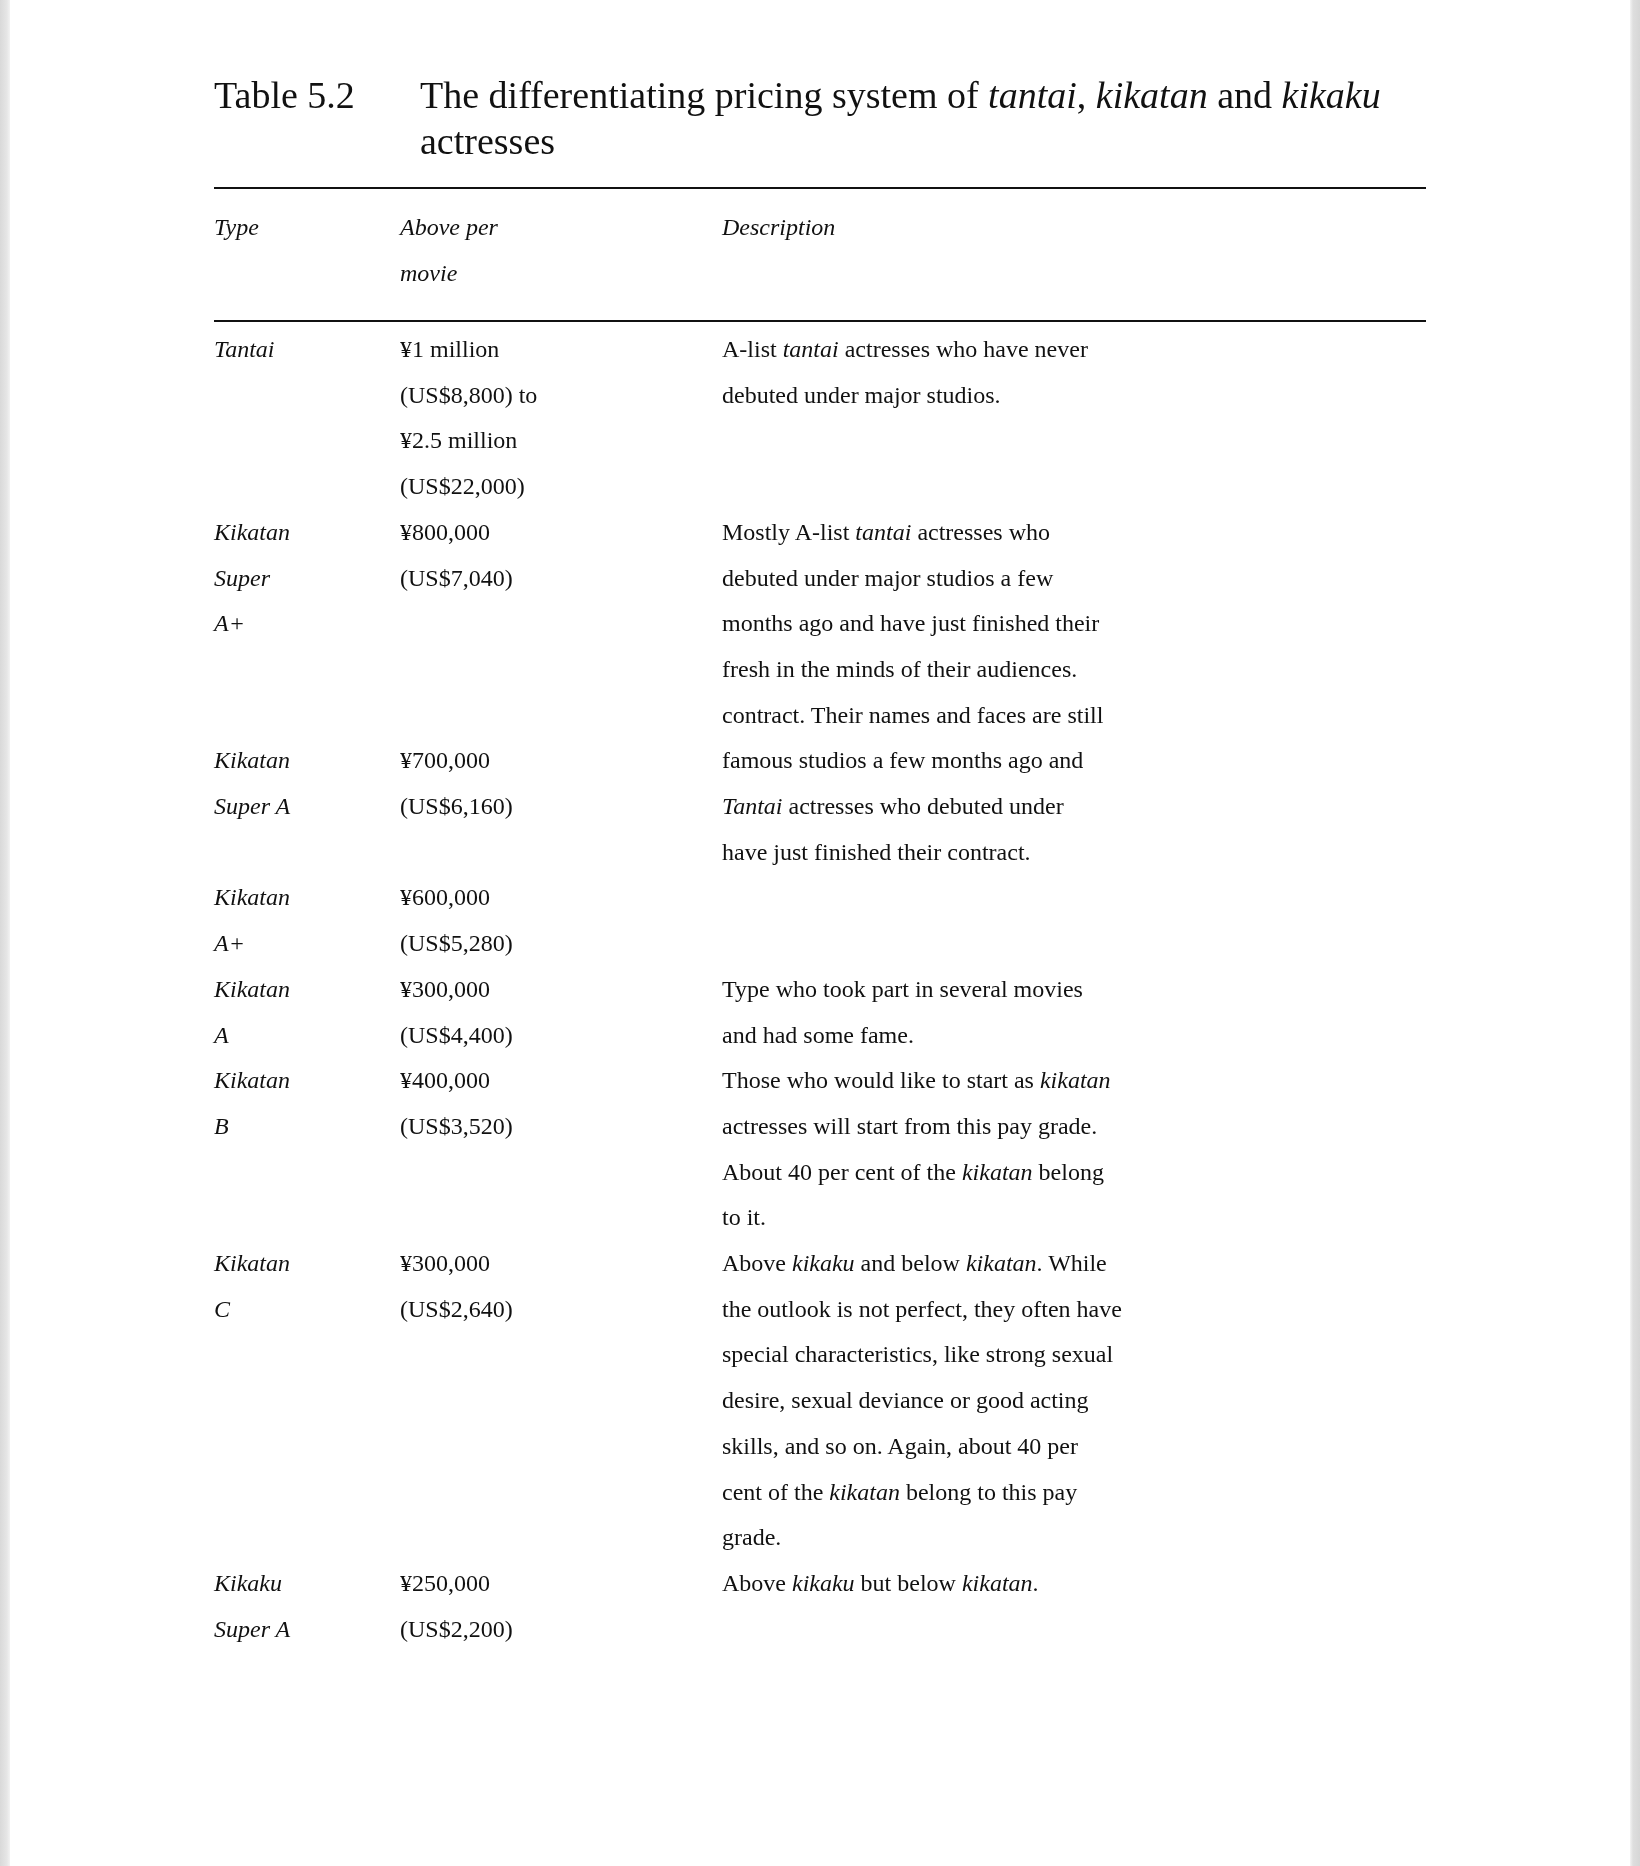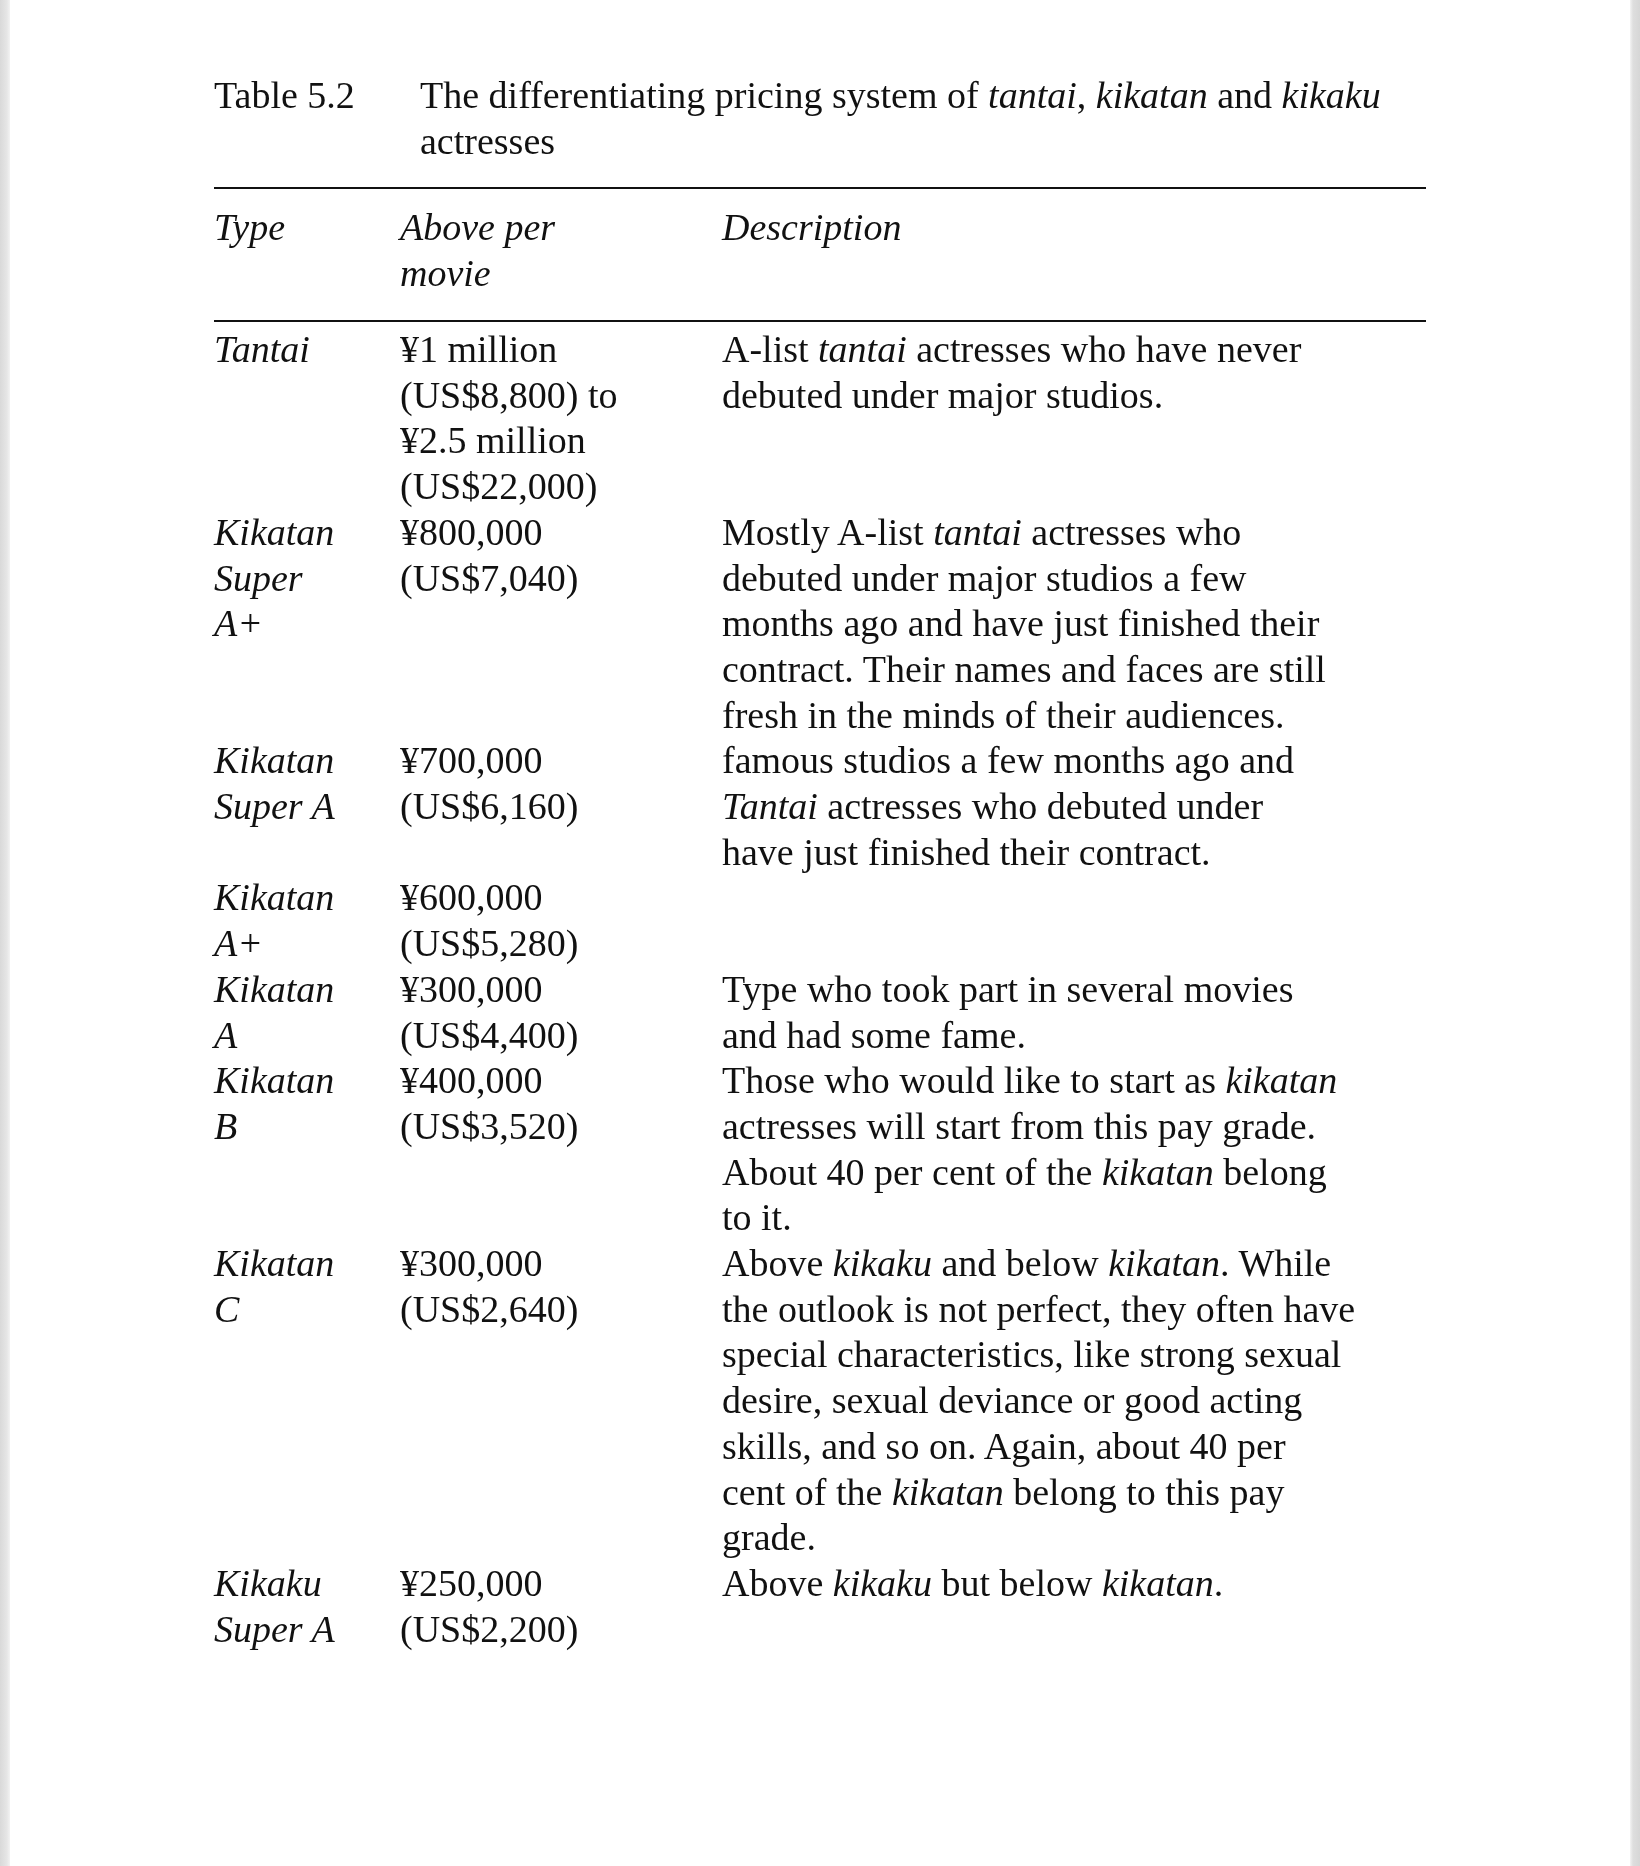--- a/index.html
+++ b/index.html
@@ -54,21 +54,21 @@
     width: 1212px;
     height: 2px;
     background: #111111;
   }
   .rule-top { top: 187px; }
   .rule-mid { top: 320px; }
   .table {
     position: absolute;
     left: 0;
     width: 1212px;
-    font-size: 38px;
+    font-size: 24px;
     line-height: 45.7px;
   }
   .thead { top: 205px; }
   .tbody { top: 327px; }
   .row {
     display: flex;
     align-items: flex-start;
   }
   .c-type { width: 186px; flex: 0 0 186px; font-style: italic; }
   .c-salary { width: 322px; flex: 0 0 322px; }
@@ -135,22 +135,22 @@
           <span class="line">A+</span>
         </div>
         <div class="c-salary">
           <span class="line">¥800,000</span>
           <span class="line">(US$7,040)</span>
         </div>
         <div class="c-desc">
           <span class="line"><span>Mostly A-list </span><span class="it">tantai</span><span> actresses who</span></span>
           <span class="line"><span>debuted under major studios a few</span></span>
           <span class="line"><span>months ago and have just finished their</span></span>
+          <span class="line"><span>fresh in the minds of their audiences.</span></span>
           <span class="line"><span>contract. Their names and faces are still</span></span>
-          <span class="line"><span>fresh in the minds of their audiences.</span></span>
         </div>
       </div>
       <div class="row">
         <div class="c-type">
           <span class="line">Kikatan</span>
           <span class="line">Super A</span>
         </div>
         <div class="c-salary">
           <span class="line">¥700,000</span>
           <span class="line">(US$6,160)</span>

